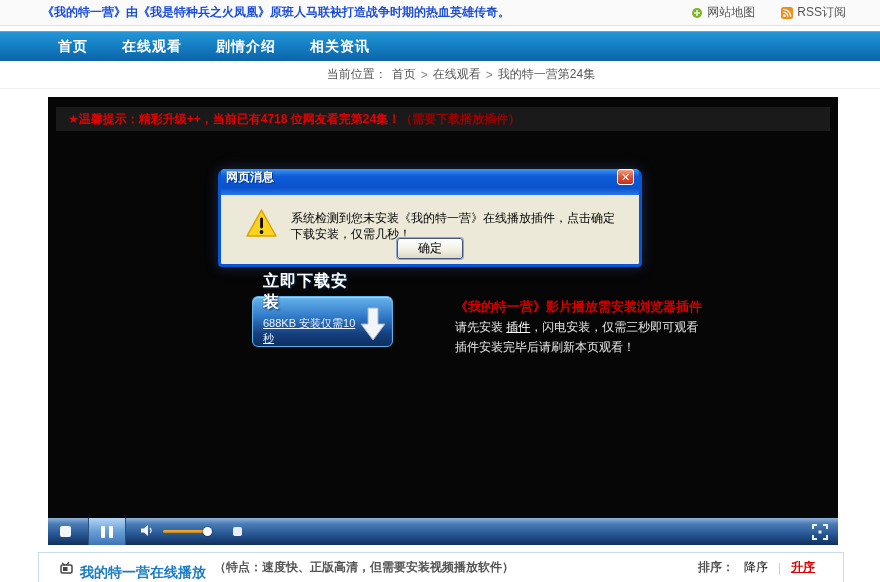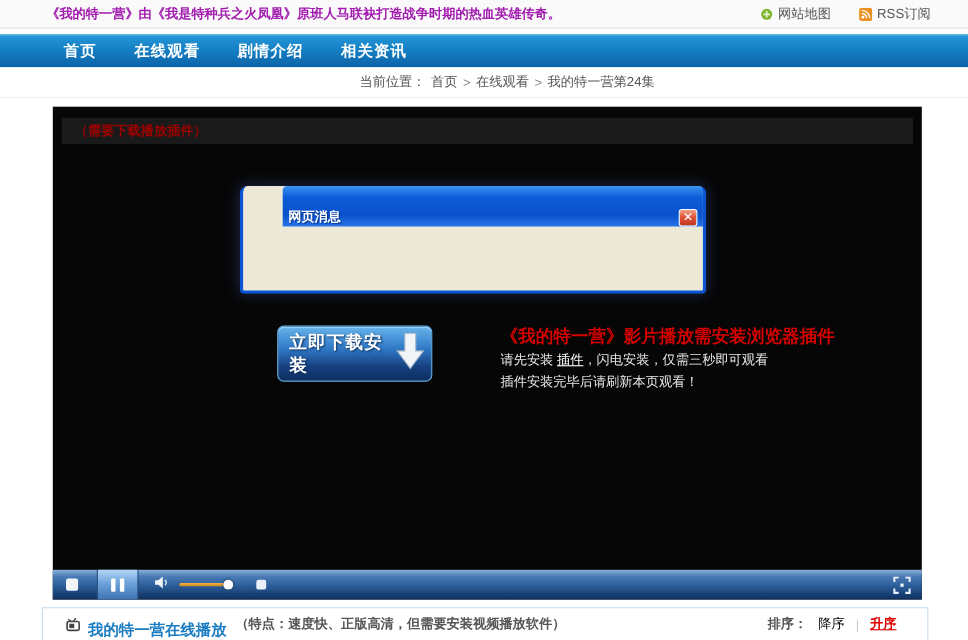--- a/index.html
+++ b/index.html
@@ -4,21 +4,21 @@
 <style>
   * { margin:0; padding:0; box-sizing:border-box; }
   html,body { background:#fff; }
   body { font-family:"Liberation Sans","DejaVu Sans",sans-serif; }
   .page { position:relative; width:880px; height:582px; background:#fff; overflow:hidden; }
 
   
   .topbar { position:absolute; left:0; top:0; width:880px; height:26px;
             background:#fafafa; border-bottom:1px solid #e2e2e2;
             display:flex; align-items:center; }
-  .topbar-desc { margin-left:42px; font-size:12px; color:#a21caf; font-weight:bold; }
+  .topbar-desc { margin-left:42px; font-size:12px; color:#1d4ed8; font-weight:bold; }
   .topbar-links { margin-left:auto; margin-right:34px; display:flex; gap:26px; align-items:center; }
   .toplink { display:flex; align-items:center; gap:4px; font-size:12px; color:#555; cursor:pointer; }
 
   
   .nav { position:absolute; left:0; top:31px; width:880px; height:30px;
          background:linear-gradient(180deg,#2496d8 0%,#1580c4 45%,#0d63a8 100%);
          border-top:1px solid #48b0e4; display:flex; align-items:center; }
   .nav-item { margin-left:34px; color:#fff; font-size:14px; font-weight:bold; cursor:pointer;
               letter-spacing:1px; }
   .nav-item:first-child { margin-left:58px; }
@@ -35,50 +35,50 @@
   .player { position:absolute; left:48px; top:97px; width:790px; height:448px; background:#060606; }
   .notice { position:absolute; left:8px; top:10px; width:774px; height:24px; background:#1a1a1a;
             display:flex; align-items:center; padding-left:12px; font-size:12px; font-weight:bold; }
   .notice-main { color:#e60000; }
   .notice-paren { color:#9c0000; }
 
   
   .xp-dialog { position:absolute; left:170px; top:72px; width:424px; height:98px;
                border:3px solid #0a55d6; border-top:none; border-radius:7px 7px 4px 4px;
                background:#ece9d8; box-shadow:0 0 14px rgba(90,140,255,.25); }
-  .xp-title { height:37px; border-radius:4px 4px 0 0; padding:0 5px; display:flex; align-items:flex-end;
-              background:linear-gradient(180deg,#3d95f2 0%,#0d5cd8 28%,#0a51cc 72%,#2a74e8 100%);margin-left:36px; }
+  .xp-title { height:26px; border-radius:4px 4px 0 0; padding:0 5px; display:flex; align-items:flex-start;
+              background:linear-gradient(180deg,#3d95f2 0%,#0d5cd8 28%,#0a51cc 72%,#2a74e8 100%); }
   .xp-title-text { color:#fff; font-size:12px; font-weight:bold; text-shadow:1px 1px 1px #00318c; }
   .xp-close { margin-left:auto; width:17px; height:16px; border:1px solid #fff; border-radius:3px;
               background:linear-gradient(180deg,#f3a183 0%,#e0553a 45%,#c2331c 100%);
               color:#fff; font-size:11px; font-weight:bold; line-height:14px; text-align:center;
               cursor:pointer; }
   .xp-body { position:relative; height:73px; }
   .warn-icon { position:absolute; left:24px; top:13px; width:33px; height:30px; }
   .xp-msg { position:absolute; left:70px; top:15px; right:16px; font-size:12px; color:#000; line-height:16px; }
   .xp-ok { position:absolute; left:50%; transform:translateX(-50%); bottom:9px; width:66px; height:21px;
            background:linear-gradient(180deg,#ffffff 0%,#f1efe2 60%,#dcd8c8 100%);
            border:1px solid #45577e; border-radius:3px; box-shadow:0 0 0 1px #8fa7d8;
            font-size:12px; color:#000; text-align:center; line-height:19px; cursor:pointer;
            font-family:"Liberation Sans","DejaVu Sans",sans-serif; }
 
   
   .dl-btn { position:absolute; left:204px; top:199px; width:141px; height:51px;
             border:1px solid #5fb2ea; border-radius:6px; cursor:pointer;
             background:linear-gradient(180deg,#66b4ec 0%,#2f77c6 42%,#153f7d 75%,#0e2f60 100%);
-            display:flex; align-items:center; padding:0 6px 0 10px;
+            display:flex; align-items:flex-end; padding:0 6px 0 10px;
             box-shadow:inset 0 1px 1px rgba(255,255,255,.5); }
   .dl-texts { display:flex; flex-direction:column; align-items:center; }
   .dl-title { color:#fff; font-size:16px; font-weight:bold; letter-spacing:1px;
               text-shadow:1px 1px 2px #0a2c55; }
   .dl-sub { margin-top:3px; color:#eaf4ff; font-size:11px; text-decoration:underline; }
   .dl-arrow { margin-left:4px; flex:0 0 auto; }
 
   .plugin-info { position:absolute; left:407px; top:200px; font-size:12px; line-height:20px; }
-  .pi-line1 { color:#d30000; font-weight:bold; font-size:16px; }
+  .pi-line1 { color:#d30000; font-weight:bold; font-size:13px; }
   .pi-line { color:#e8e8e8; }
   .pi-link { color:#fff; text-decoration:underline; cursor:pointer; }
 
   
   .ctrlbar { position:absolute; left:0; bottom:0; width:790px; height:27px;
              background:linear-gradient(180deg,#8db2da 0%,#4b7cb5 22%,#2b5c98 55%,#183e72 85%,#10305c 100%);
              display:flex; align-items:center; }
   .stop-btn { margin-left:12px; width:11px; height:11px; background:#f2f6fb; border-radius:2px; cursor:pointer; }
   .pause-btn { margin-left:17px; width:38px; height:27px; cursor:pointer;
                background:linear-gradient(180deg,#b5d6f5 0%,#6ca3da 45%,#3e74b4 100%);
@@ -151,33 +151,46 @@
       <span class="crumb-sep">&gt;</span>
       <span class="crumb-link">在线观看</span>
       <span class="crumb-sep">&gt;</span>
       <span>我的特一营第24集</span>
     </div>
   </div>
 
   <div class="player">
 
     <div class="notice">
+      <span class="notice-main">★温馨提示：精彩升级++，当前已有4718 位网友看完第24集！</span>
       <span class="notice-paren">（需要下载播放插件）</span>
     </div>
 
     <div class="xp-dialog">
       <div class="xp-title">
         <span class="xp-title-text">网页消息</span>
         <div class="xp-close">✕</div>
       </div>
+      <div class="xp-body">
+        <span class="warn-icon">
+          <svg width="33" height="30" viewBox="0 0 33 30">
+            <path d="M16.5 2 L31 28 L2 28 Z" fill="#ffd21e" stroke="#d8a500" stroke-width="1.5" stroke-linejoin="round"></path>
+            <rect x="15.1" y="9.5" width="2.9" height="11" rx="1.4" fill="#111"></rect>
+            <circle cx="16.5" cy="24" r="1.9" fill="#111"></circle>
+          </svg>
+        </span>
+        <div class="xp-msg">系统检测到您未安装《我的特一营》在线播放插件，点击确定下载安装，仅需几秒！</div>
+        <button class="xp-ok">确定</button>
+      </div>
     </div>
 
     <div class="dl-btn">
       <div class="dl-texts">
         <div class="dl-title">立即下载安装</div>
+        <div class="dl-sub">688KB 安装仅需10秒</div>
       </div>
       <span class="dl-arrow">
         <svg width="26" height="36" viewBox="0 0 26 36">
           <path d="M8 2 h10 v16 h7 L13 34 L1 18 h7 Z" fill="#f2f5f8" stroke="#9fb3c6" stroke-width="1"></path>
         </svg>
       </span>
     </div>
 
     <div class="plugin-info">
       <div class="pi-line1">《我的特一营》影片播放需安装浏览器插件</div>

